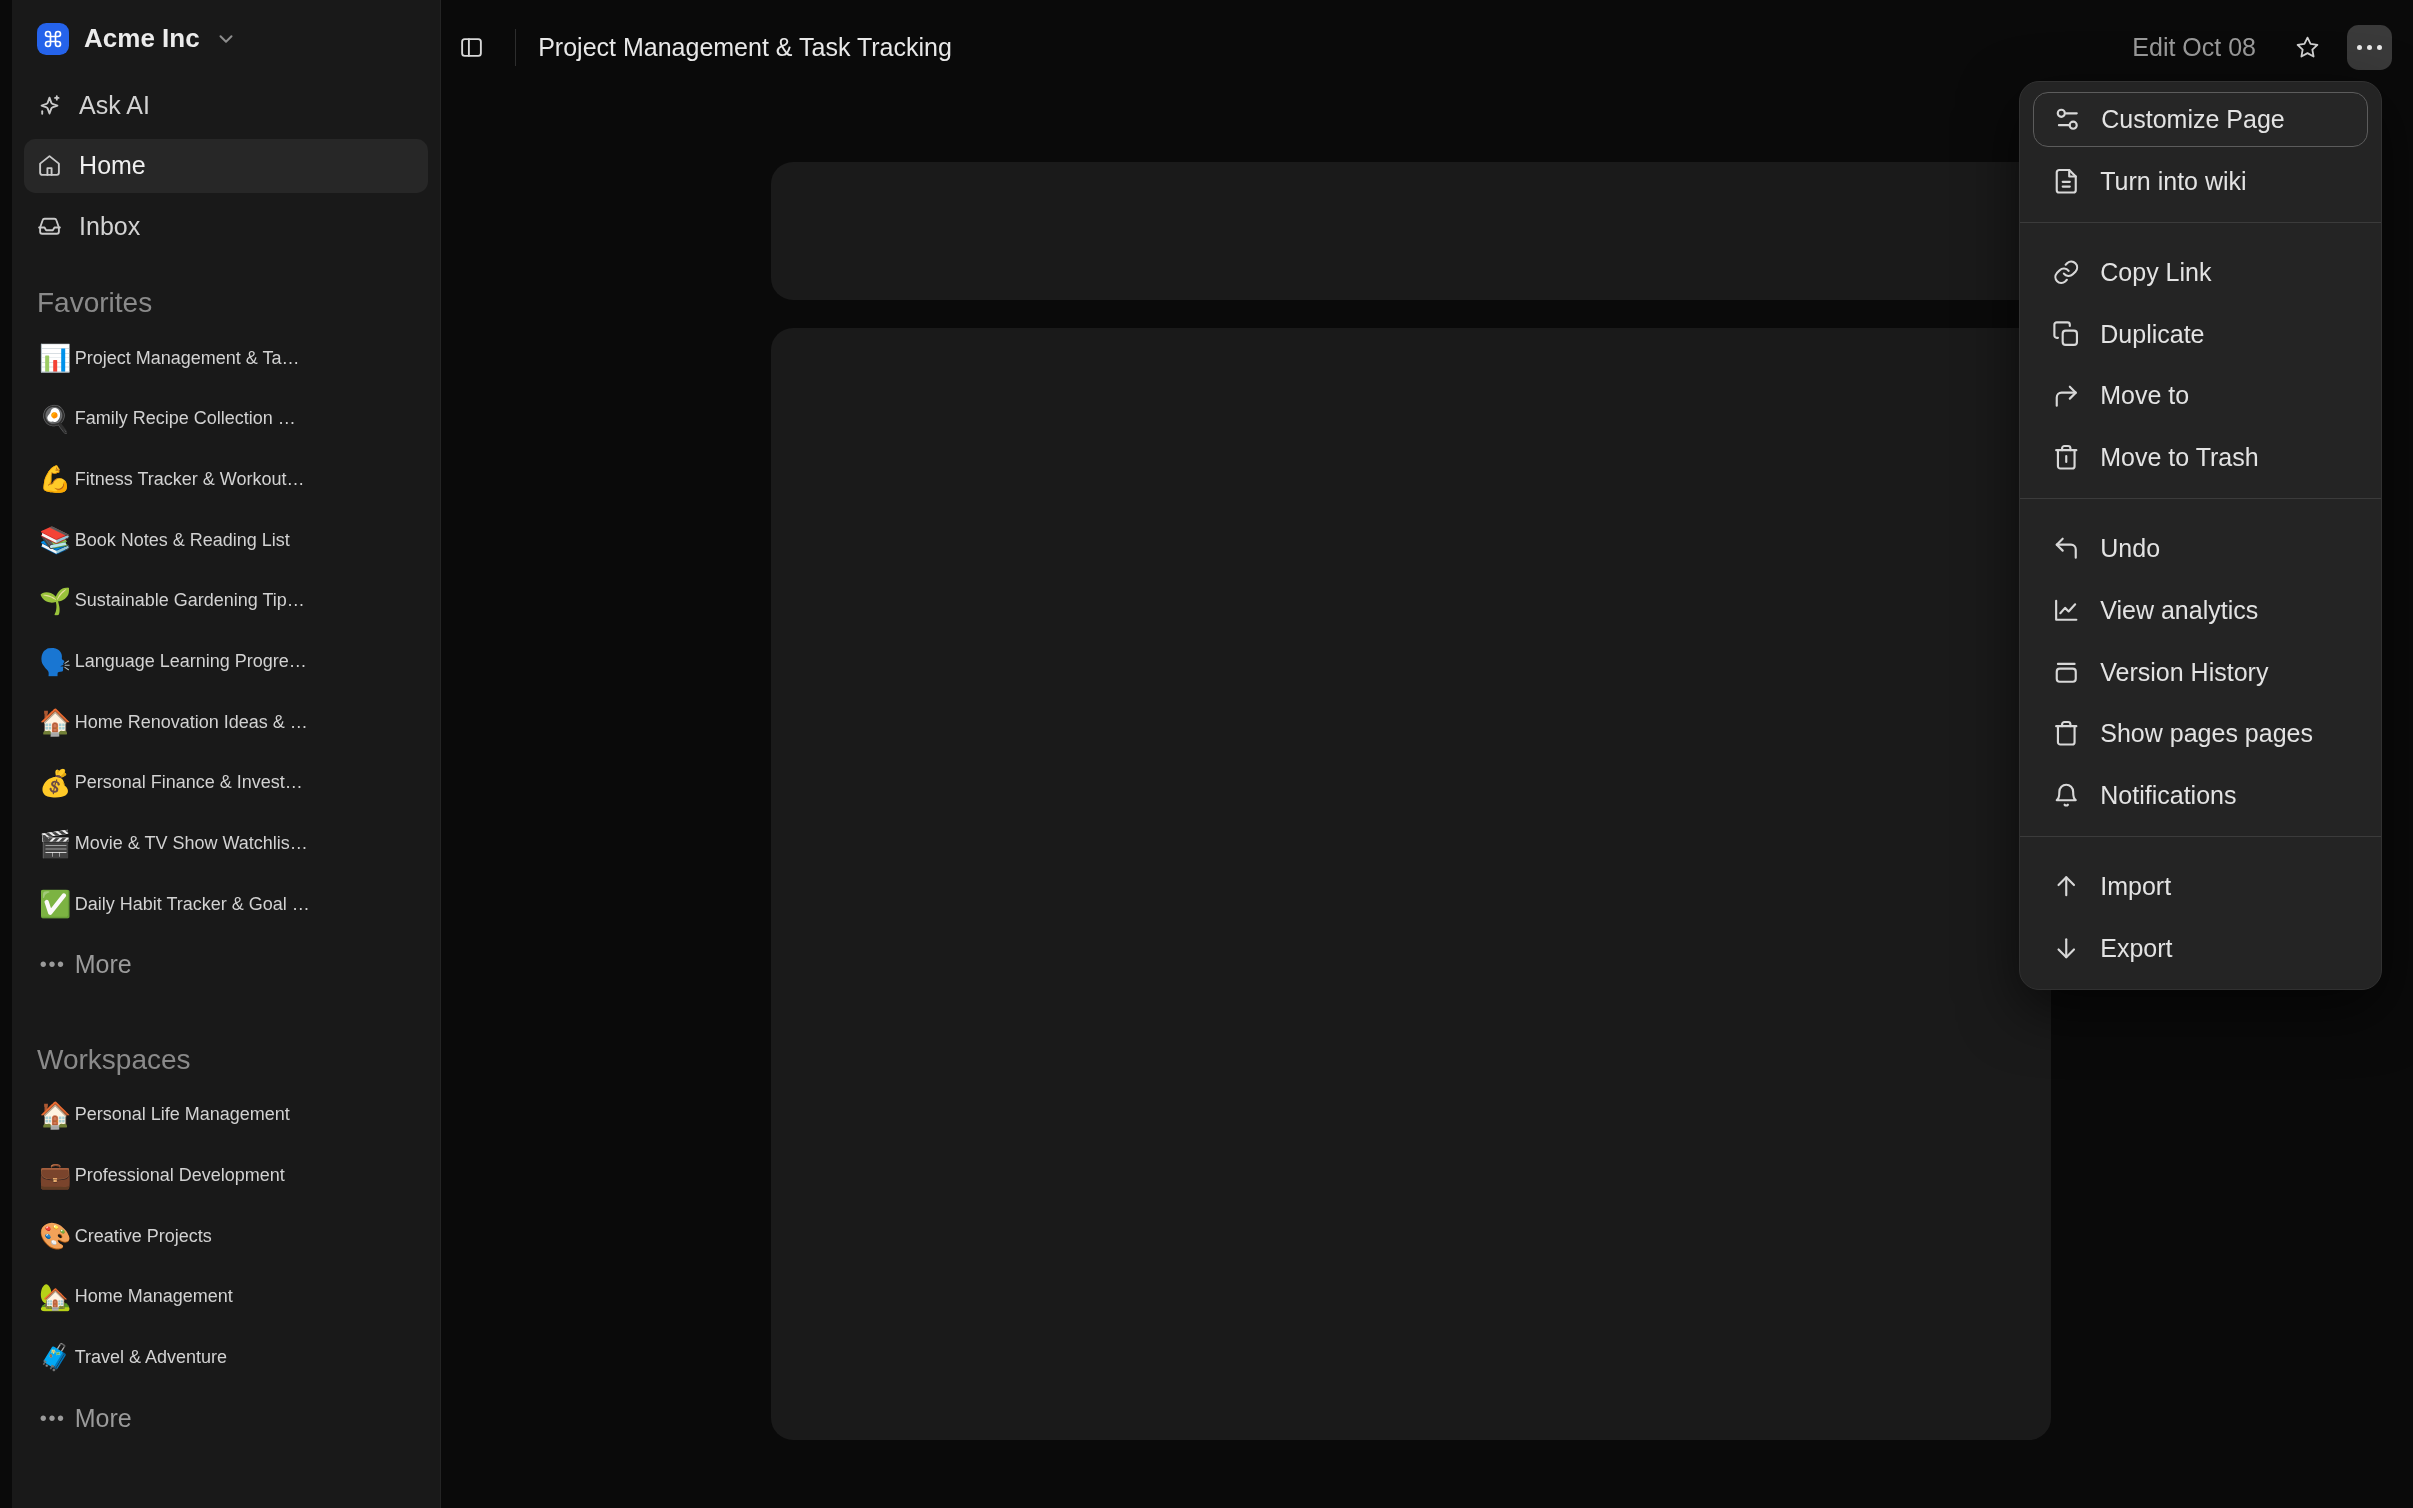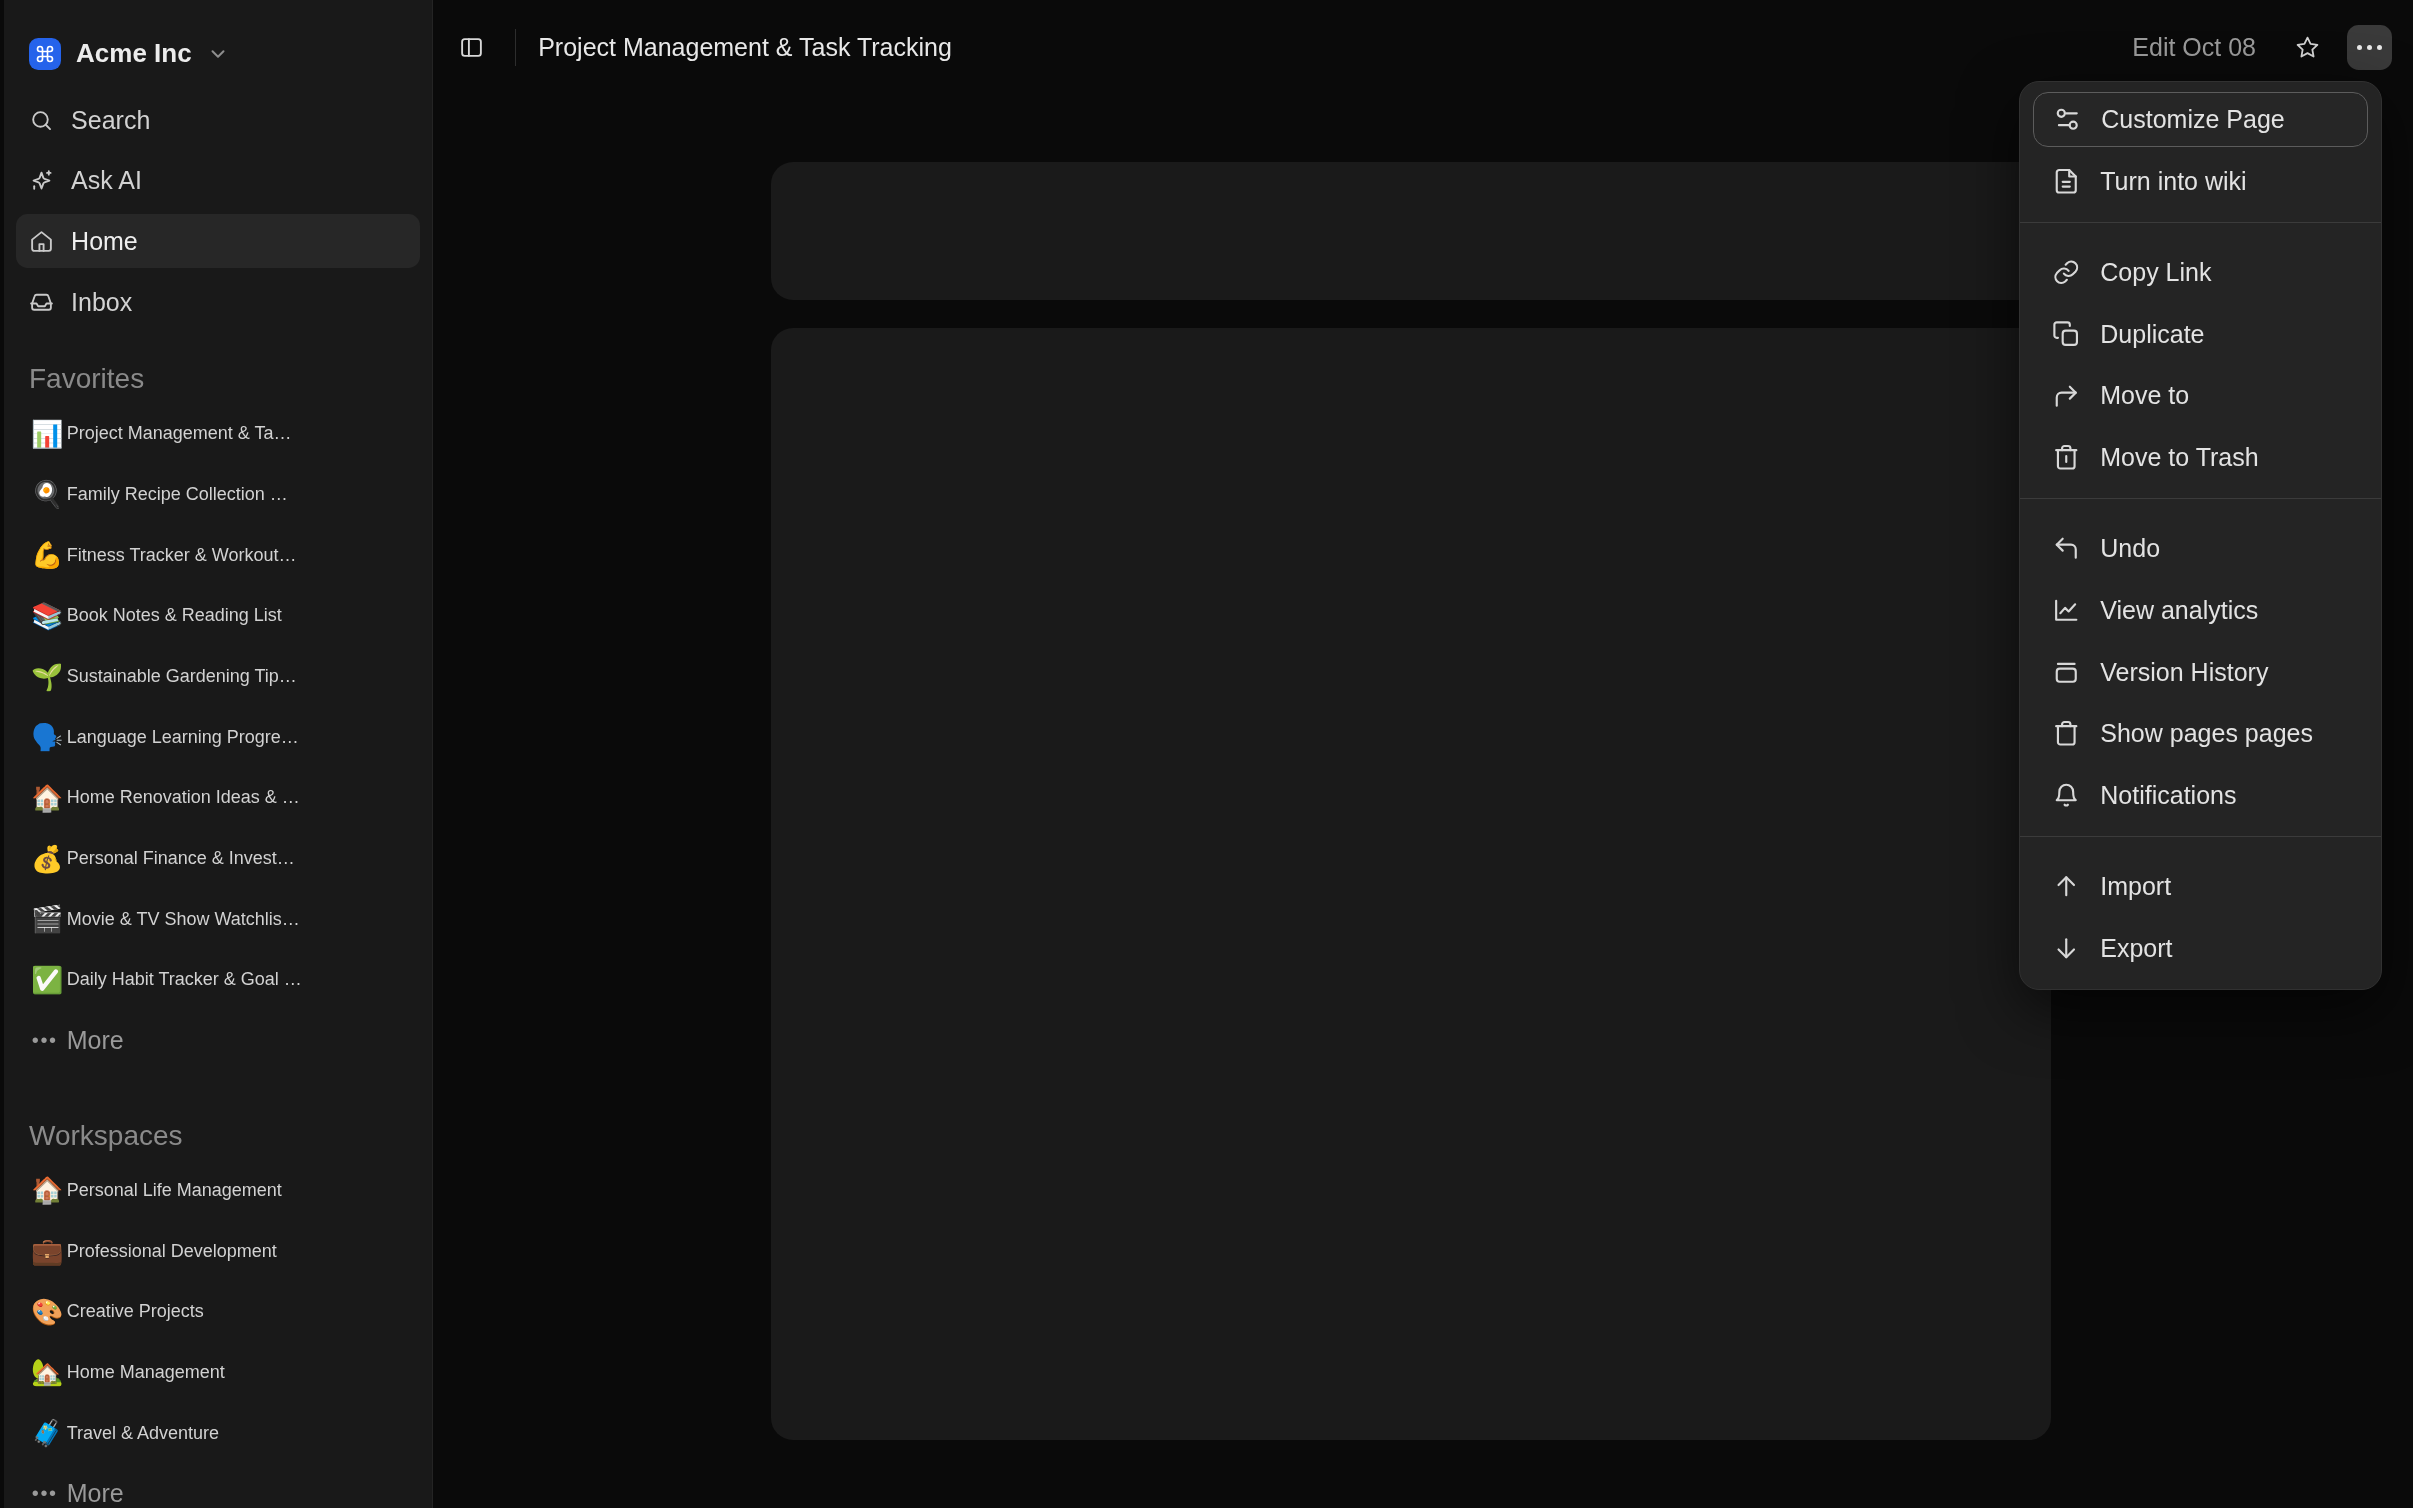--- a/index.html
+++ b/index.html
@@ -8,23 +8,23 @@
     background:#0a0a0a;
     font-family:"Liberation Sans", sans-serif;
     color:#d9d9d9;
     position:relative;
   }
   svg { display:block; }
   .stroke-ic { fill:none; stroke:currentColor; stroke-width:1.8; stroke-linecap:round; stroke-linejoin:round; }
 
   
   .sidebar {
-    position:absolute; left:4px; top:0; bottom:0; width:429px;
+    position:absolute; left:12px; top:0; bottom:0; width:429px;
     background:#191919; border-right:0.8px solid #242424;
-    padding-top:29px;
+    padding-top:14px;
   }
   .ws-row {
     display:flex; align-items:center; gap:15px;
     height:49px; margin:0 11.7px; padding:0 13.4px; border-radius:11.7px; cursor:pointer;
   }
   .ws-logo {
     width:32px; height:32px; border-radius:9.2px; background:#2563eb;
     display:flex; align-items:center; justify-content:center; color:#ffffff; flex:none;
   }
   .ws-logo svg { width:20px; height:20px; }
@@ -123,29 +123,20 @@
       <svg viewBox="0 0 24 24" class="stroke-ic" style="stroke-width:2.2">
           <path d="m6 9 6 6 6-6"></path>
         </svg>
     </span>
   </div>
 
   <nav class="nav">
     <div class="nav-item">
       <span class="nicon">
         <svg viewBox="0 0 24 24" class="stroke-ic">
-            <circle cx="11" cy="11" r="7"></circle>
-            <path d="m20.2 20.2-3.9-3.9"></path>
-          </svg>
-      </span>
-      <span>Search</span>
-    </div>
-    <div class="nav-item">
-      <span class="nicon">
-        <svg viewBox="0 0 24 24" class="stroke-ic">
             <path d="M12 4.5l1.7 4.7a2 2 0 0 0 1.2 1.2l4.7 1.7-4.7 1.7a2 2 0 0 0-1.2 1.2L12 19.7l-1.7-4.7a2 2 0 0 0-1.2-1.2L4.4 12.1l4.7-1.7a2 2 0 0 0 1.2-1.2z"></path>
             <path d="M19 3v3.4M17.3 4.7h3.4"></path>
             <path d="M5 17.5v2.4"></path>
           </svg>
       </span>
       <span>Ask AI</span>
     </div>
     <div class="nav-item active">
       <span class="nicon">
         <svg viewBox="0 0 24 24" class="stroke-ic">

